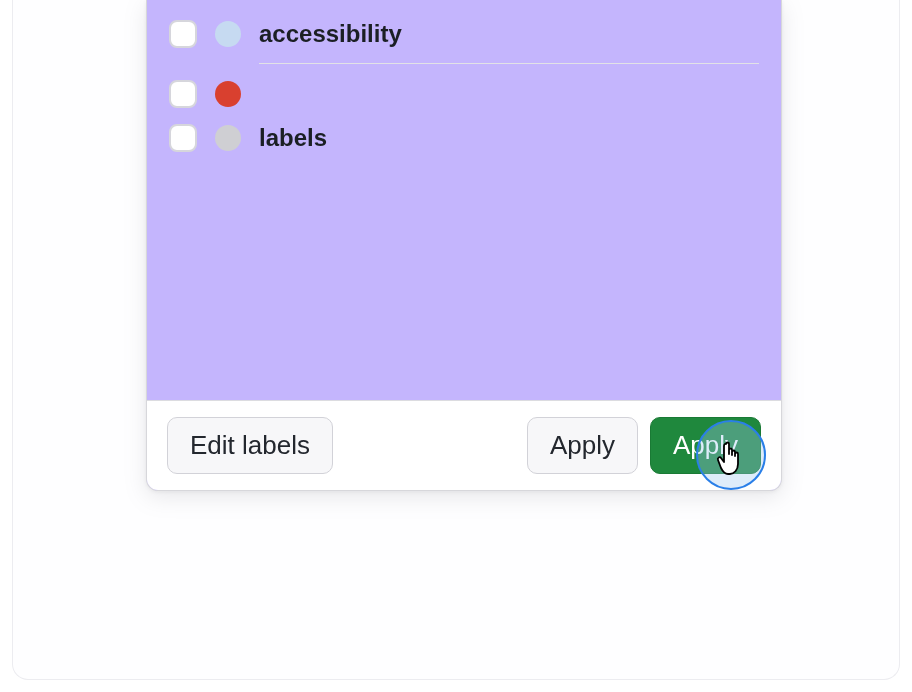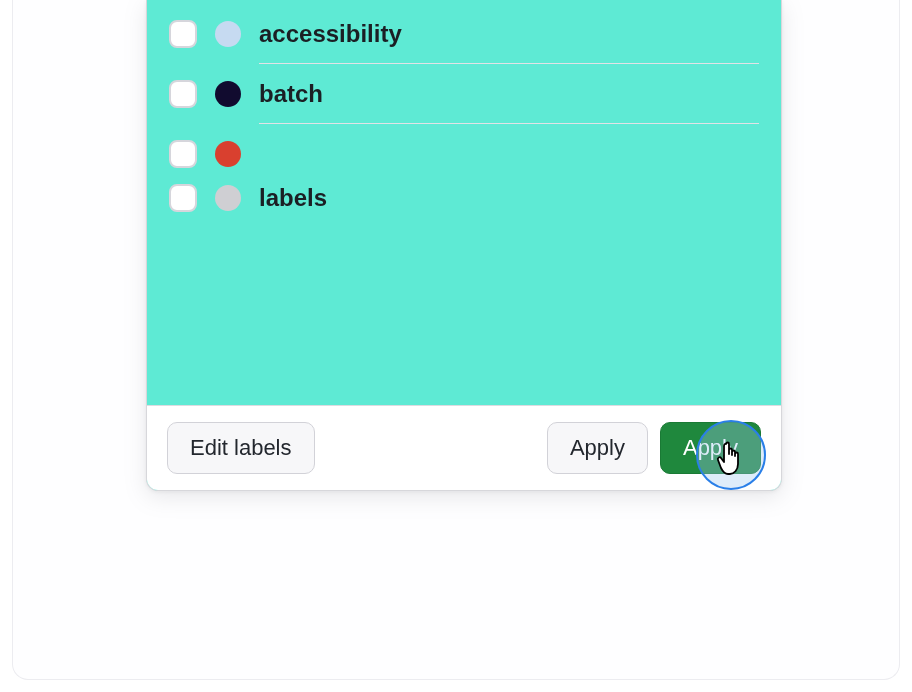--- a/index.html
+++ b/index.html
@@ -21,21 +21,21 @@
     border: 1px solid #ececf0;
     border-top: none;
     border-radius: 0 0 16px 16px;
   }
   .popup {
     position: absolute;
     left: 146px;
     top: 0;
     width: 636px;
     height: 491px;
-    background: #5eead4;
+    background: #c4b5fd;
     border: 1px solid #d7d7db;
     border-radius: 12px;
     border-top: none;
     border-top-left-radius: 0;
     border-top-right-radius: 0;
     box-shadow: 0 6px 22px rgba(130,130,140,0.18), 0 1px 4px rgba(0,0,0,0.06);
     overflow: hidden;
     display: flex;
     flex-direction: column;
   }
@@ -95,21 +95,21 @@
   }
   .footer {
     border-top: 1px solid #dcdce0;
     padding: 16px 20px;
     display: flex;
     align-items: center;
     gap: 12px;
     background: #ffffff;
   }
   .btn {
-    font-size: 22px;
+    font-size: 26px;
     font-weight: 500;
     padding: 12px 22px;
     border-radius: 10px;
     border: 1px solid #d2d2d8;
     background: #f7f7f9;
     color: #23272e;
     cursor: pointer;
   }
   .spacer { flex: 1 1 auto; }
   .btn-apply {
@@ -143,29 +143,20 @@
     <div class="row">
       <div class="checkbox">
         
       </div>
       <div class="dot" style="background:#c6daf1"></div>
       <div class="text-col divider">
         <div class="label-name">accessibility</div>
       </div>
     </div>
 
-    <div class="row">
-      <div class="checkbox">
-        
-      </div>
-      <div class="dot" style="background:#110b2f"></div>
-      <div class="text-col divider">
-        <div class="label-name">batch</div>
-      </div>
-    </div>
 
 
     <div class="row">
       <div class="checkbox">
         
       </div>
       <div class="dot" style="background:#d9402f"></div>
     </div>
 
     <div class="row">

